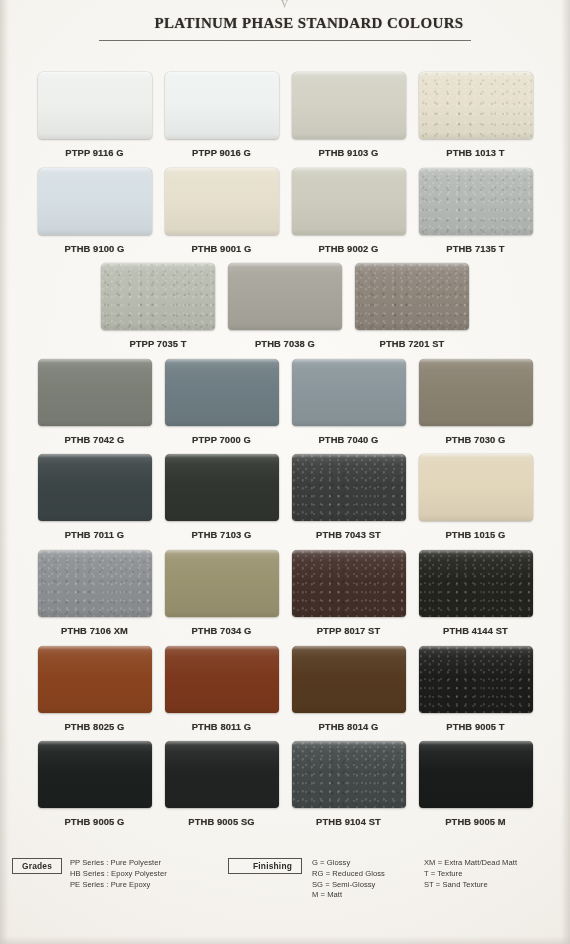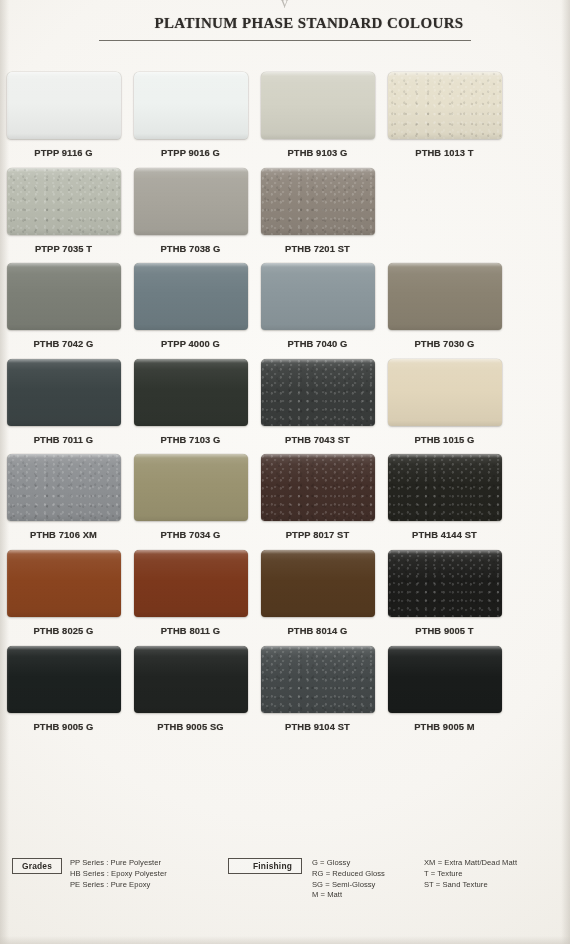--- a/index.html
+++ b/index.html
@@ -76,20 +76,21 @@
 
   
   #grid {
     position: absolute;
     top: 72px;
     left: 0;
     width: 570px;
   }
   .row {
     display: flex;
+    justify-content: center;
     gap: 0px;
     margin-bottom: 0px;
     height: 95.6px;
   }
   .cell {
     width: 127px;
     display: flex;
     flex-direction: column;
     align-items: center;
   }
@@ -228,22 +229,48 @@
           <div class="label">PTHB 9103 G</div>
         </div>
         <div class="cell tex-T">
           <div class="chip-wrap">
             <div class="chip" style="background-color: rgb(230, 224, 204);"></div>
           </div>
           <div class="label">PTHB 1013 T</div>
         </div>
       </div>
       <div class="row">
+        <div class="cell tex-G">
+          <div class="chip-wrap">
+            <div class="chip" style="background-color: rgb(214, 223, 228);"></div>
+          </div>
+          <div class="label">PTHB 9100 G</div>
+        </div>
+        <div class="cell tex-G">
+          <div class="chip-wrap">
+            <div class="chip" style="background-color: rgb(231, 224, 206);"></div>
+          </div>
+          <div class="label">PTHB 9001 G</div>
+        </div>
+        <div class="cell tex-G">
+          <div class="chip-wrap">
+            <div class="chip" style="background-color: rgb(205, 204, 190);"></div>
+          </div>
+          <div class="label">PTHB 9002 G</div>
+        </div>
         <div class="cell tex-T">
           <div class="chip-wrap">
+            <div class="chip" style="background-color: rgb(181, 185, 182);"></div>
+          </div>
+          <div class="label">PTHB 7135 T</div>
+        </div>
+      </div>
+      <div class="row">
+        <div class="cell tex-T">
+          <div class="chip-wrap">
             <div class="chip" style="background-color: rgb(185, 188, 176);"></div>
           </div>
           <div class="label">PTPP 7035 T</div>
         </div>
         <div class="cell tex-G">
           <div class="chip-wrap">
             <div class="chip" style="background-color: rgb(168, 165, 156);"></div>
           </div>
           <div class="label">PTHB 7038 G</div>
         </div>
@@ -258,21 +285,21 @@
         <div class="cell tex-G">
           <div class="chip-wrap">
             <div class="chip" style="background-color: rgb(124, 127, 118);"></div>
           </div>
           <div class="label">PTHB 7042 G</div>
         </div>
         <div class="cell tex-G">
           <div class="chip-wrap">
             <div class="chip" style="background-color: rgb(110, 125, 131);"></div>
           </div>
-          <div class="label">PTPP 4000 G</div>
+          <div class="label">PTPP 7000 G</div>
         </div>
         <div class="cell tex-G">
           <div class="chip-wrap">
             <div class="chip" style="background-color: rgb(139, 151, 156);"></div>
           </div>
           <div class="label">PTHB 7040 G</div>
         </div>
         <div class="cell tex-G">
           <div class="chip-wrap">
             <div class="chip" style="background-color: rgb(138, 130, 113);"></div>

